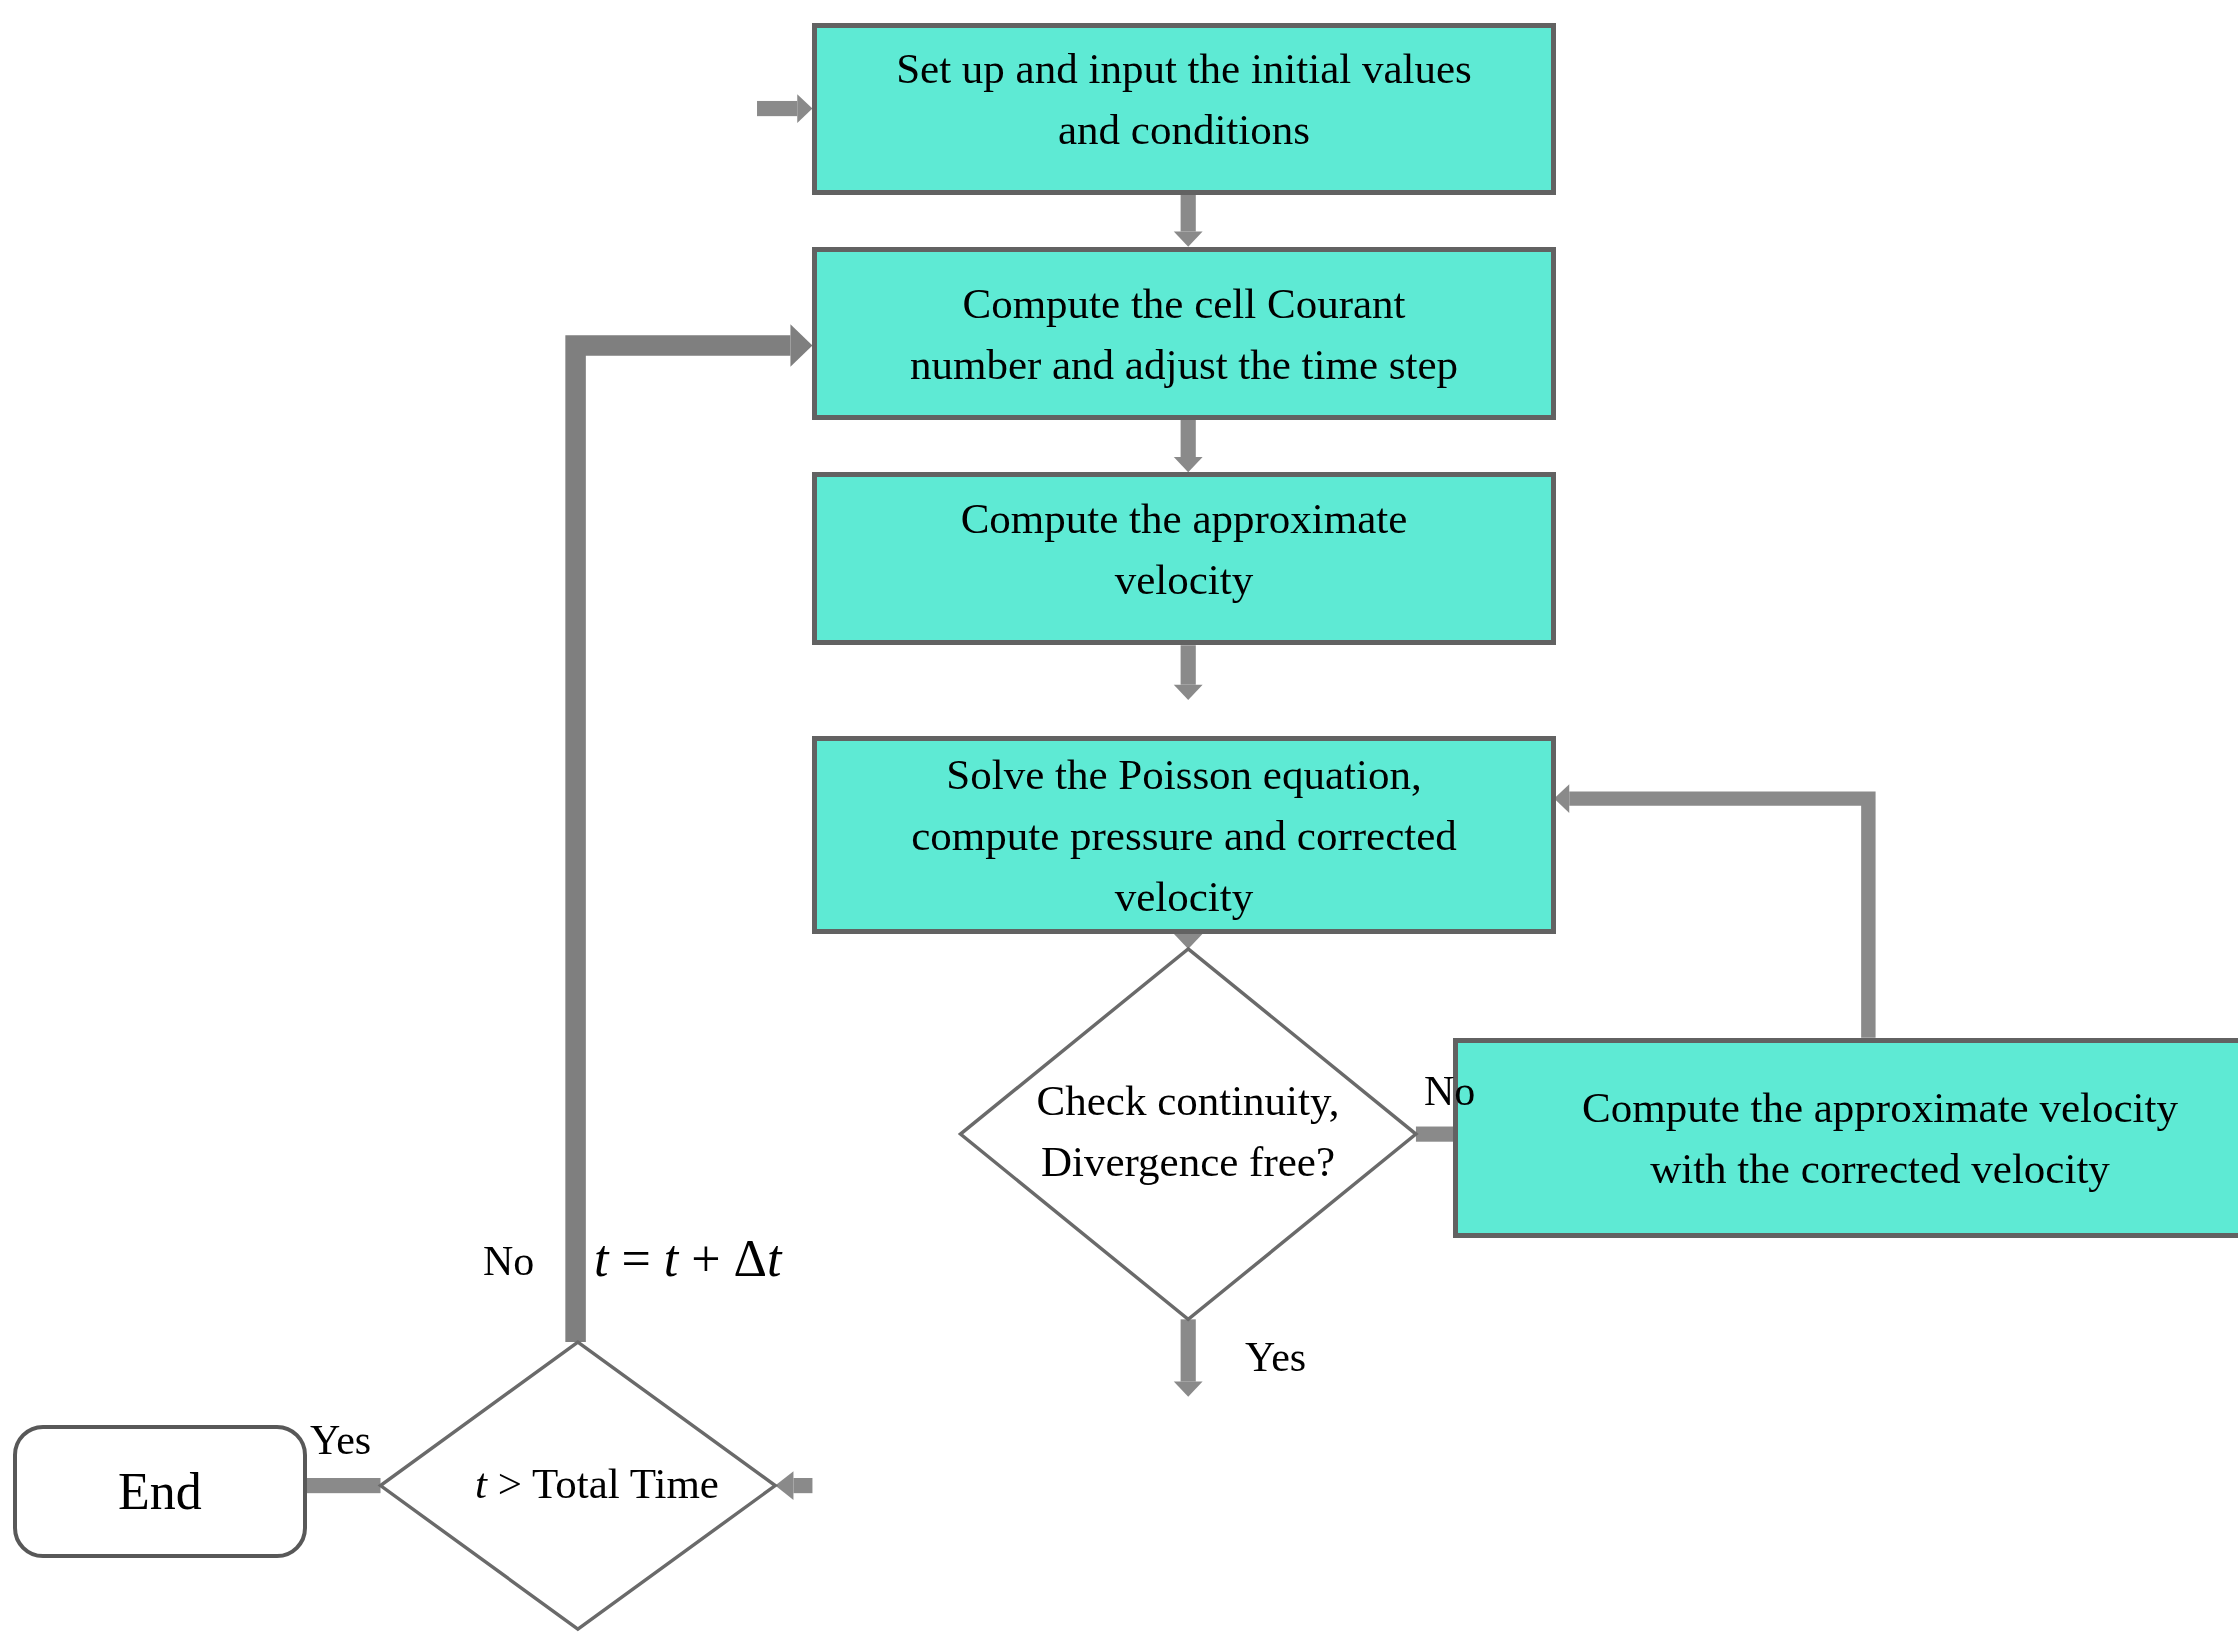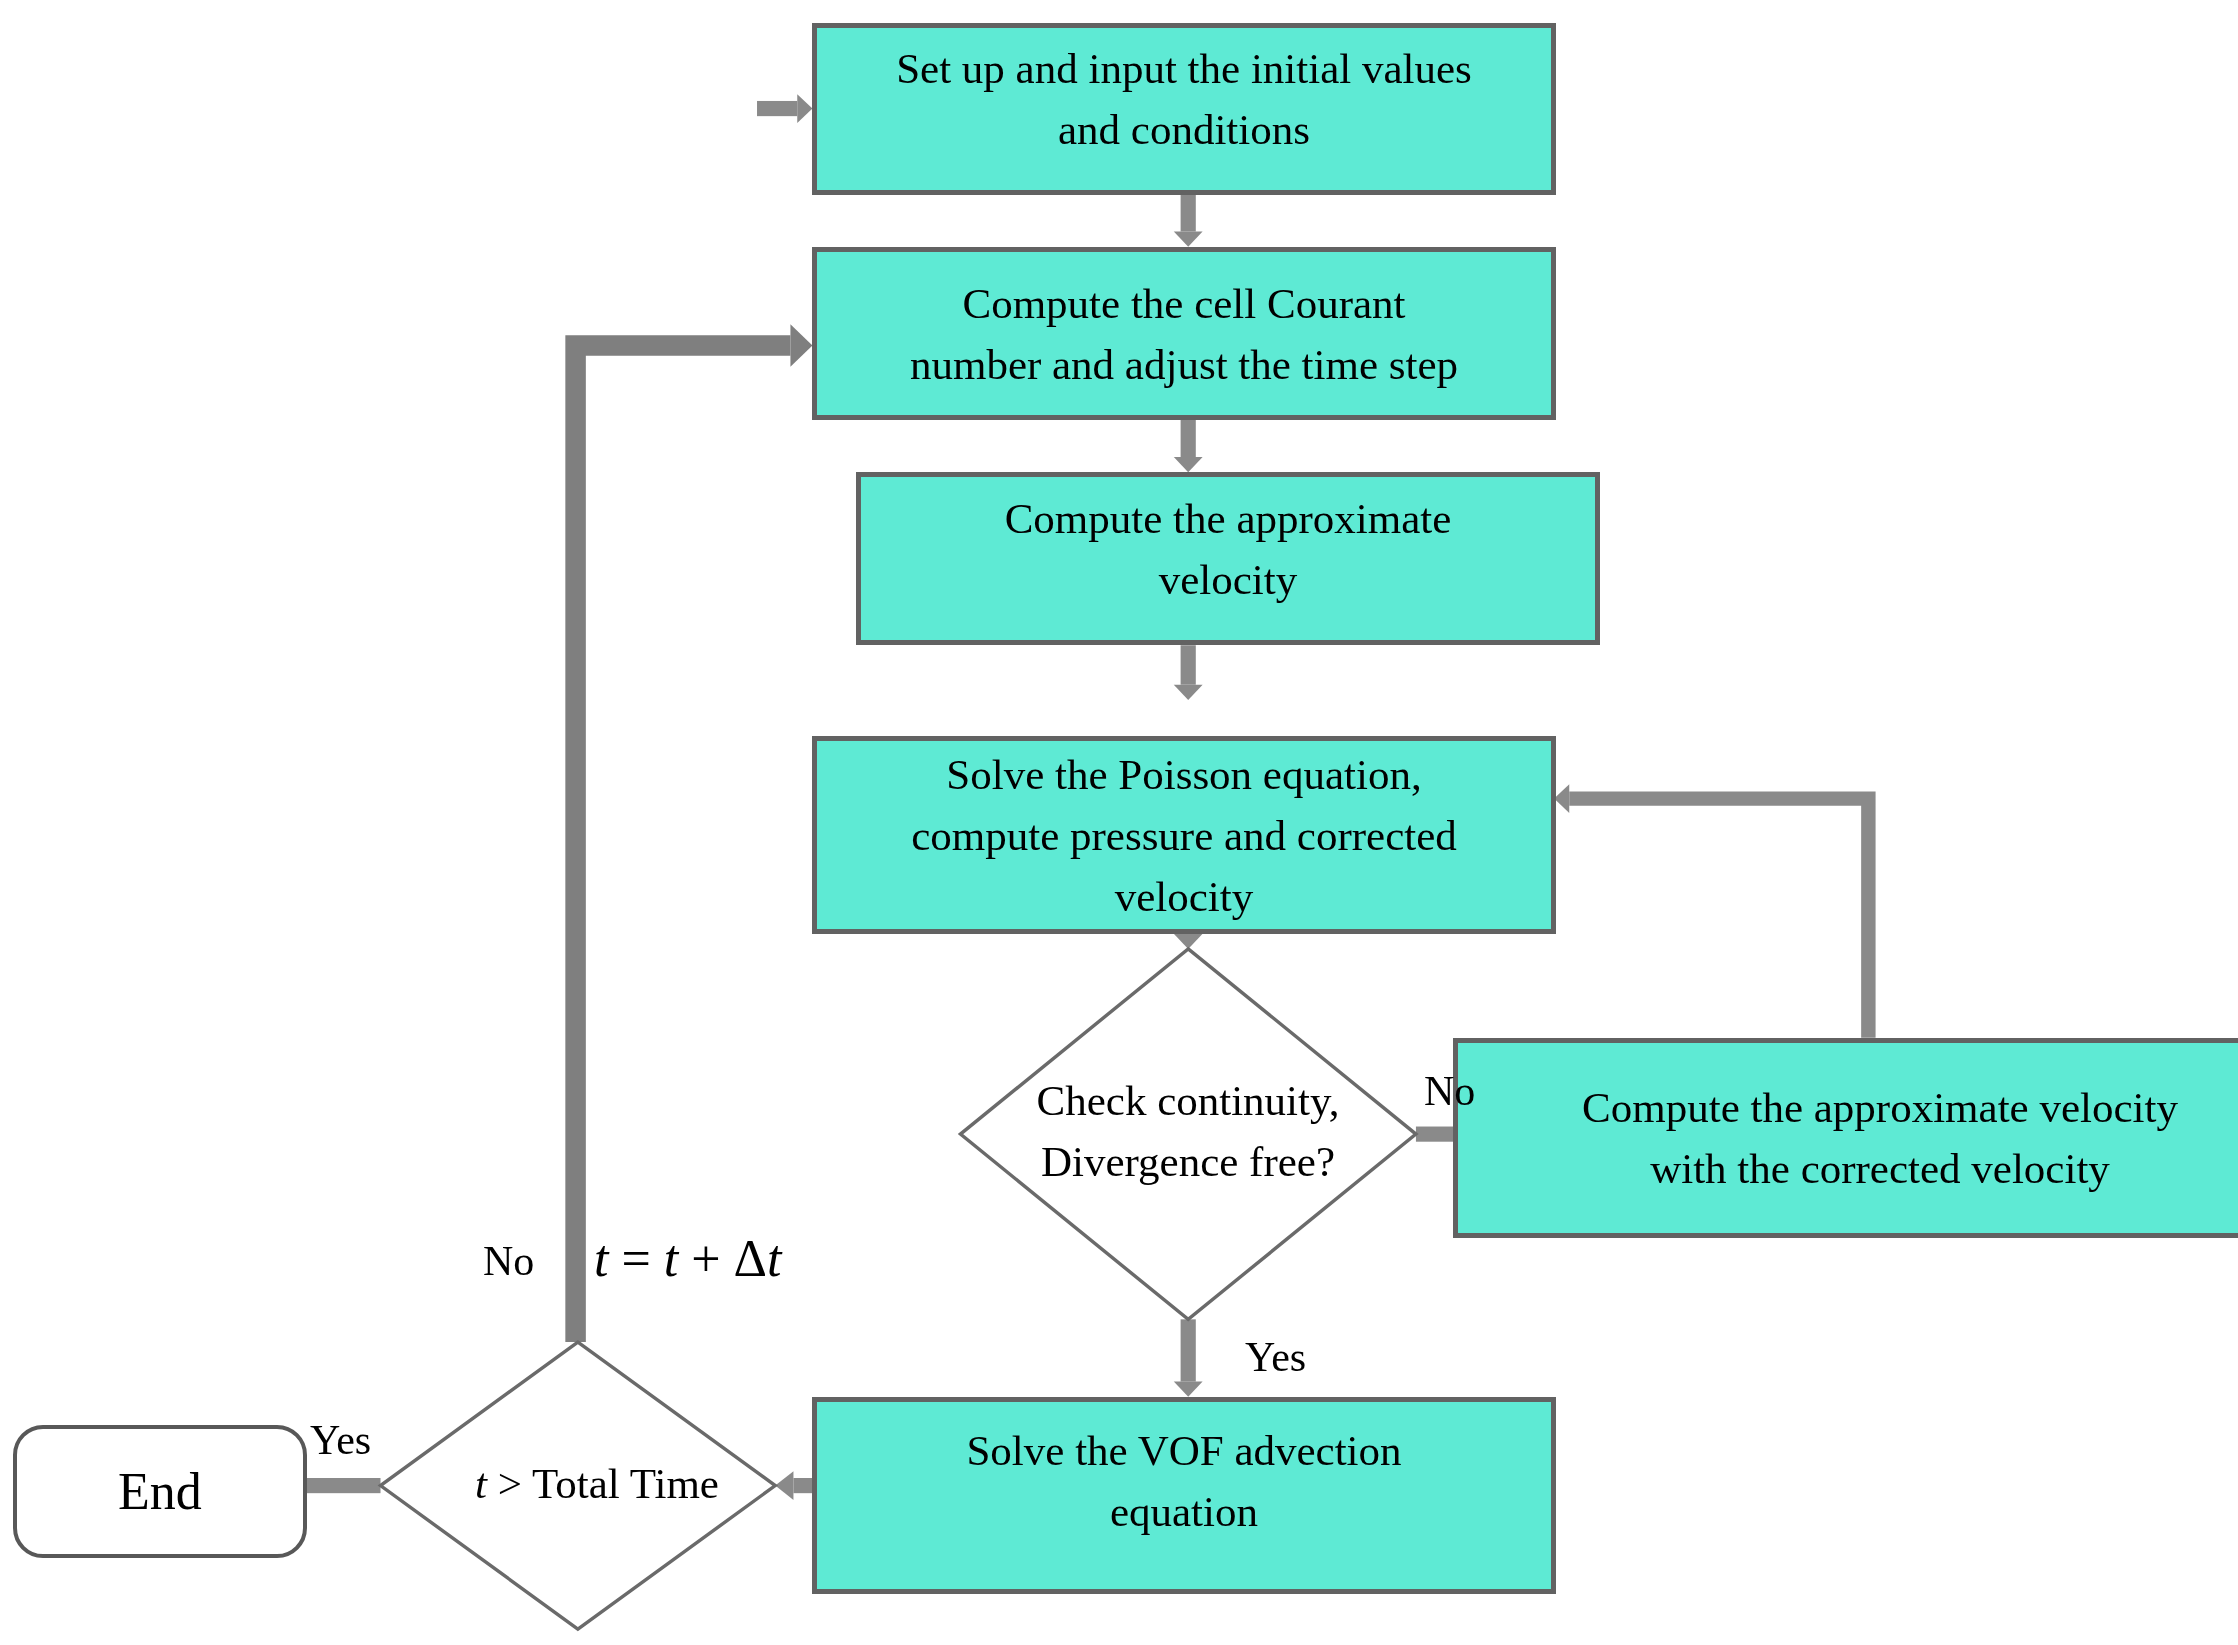--- a/index.html
+++ b/index.html
@@ -114,45 +114,41 @@
   <div class="node" style="left:812px;top:23px;width:744px;height:172px;padding-bottom:20px;">
     <div>Set up and input the initial values</div>
     <div>and conditions</div>
   </div>
 
   <div class="node" style="left:812px;top:247px;width:744px;height:173px;">
     <div>Compute the cell Courant</div>
     <div>number and adjust the time step</div>
   </div>
 
-  <div class="node" style="left:812px;top:472px;width:744px;height:173px;padding-bottom:20px;margin-left:44px;">
+  <div class="node" style="left:812px;top:472px;width:744px;height:173px;padding-bottom:20px;">
     <div>Compute the approximate</div>
     <div>velocity</div>
   </div>
 
   <div class="node" style="left:812px;top:736px;width:744px;height:198px;">
     <div>Solve the Poisson equation,</div>
     <div>compute pressure and corrected</div>
     <div>velocity</div>
   </div>
 
   <div class="diamond-label" style="left:1188px;top:1131px;width:501px;">
     <div>Check continuity,</div>
     <div>Divergence free?</div>
   </div>
 
   <div class="node" style="left:1453px;top:1038px;width:854px;height:200px;">
     <div>Compute the approximate velocity</div>
     <div>with the corrected velocity</div>
   </div>
 
-  <div class="node" style="left:812px;top:1397px;width:744px;height:197px;padding-bottom:30px;">
-    <div>Solve the VOF advection</div>
-    <div>equation</div>
-  </div>
 
   <div class="diamond-label" style="left:597px;top:1483px;width:395px;font-size:43px;">
     <span class="it">t</span><span> &gt; Total Time</span>
   </div>
 
   <div class="terminator" style="left:13px;top:1425px;width:294px;height:133px;">
     <span>End</span>
   </div>
 
   <div class="edge-label" style="left:1424px;top:1069px;">No</div>

